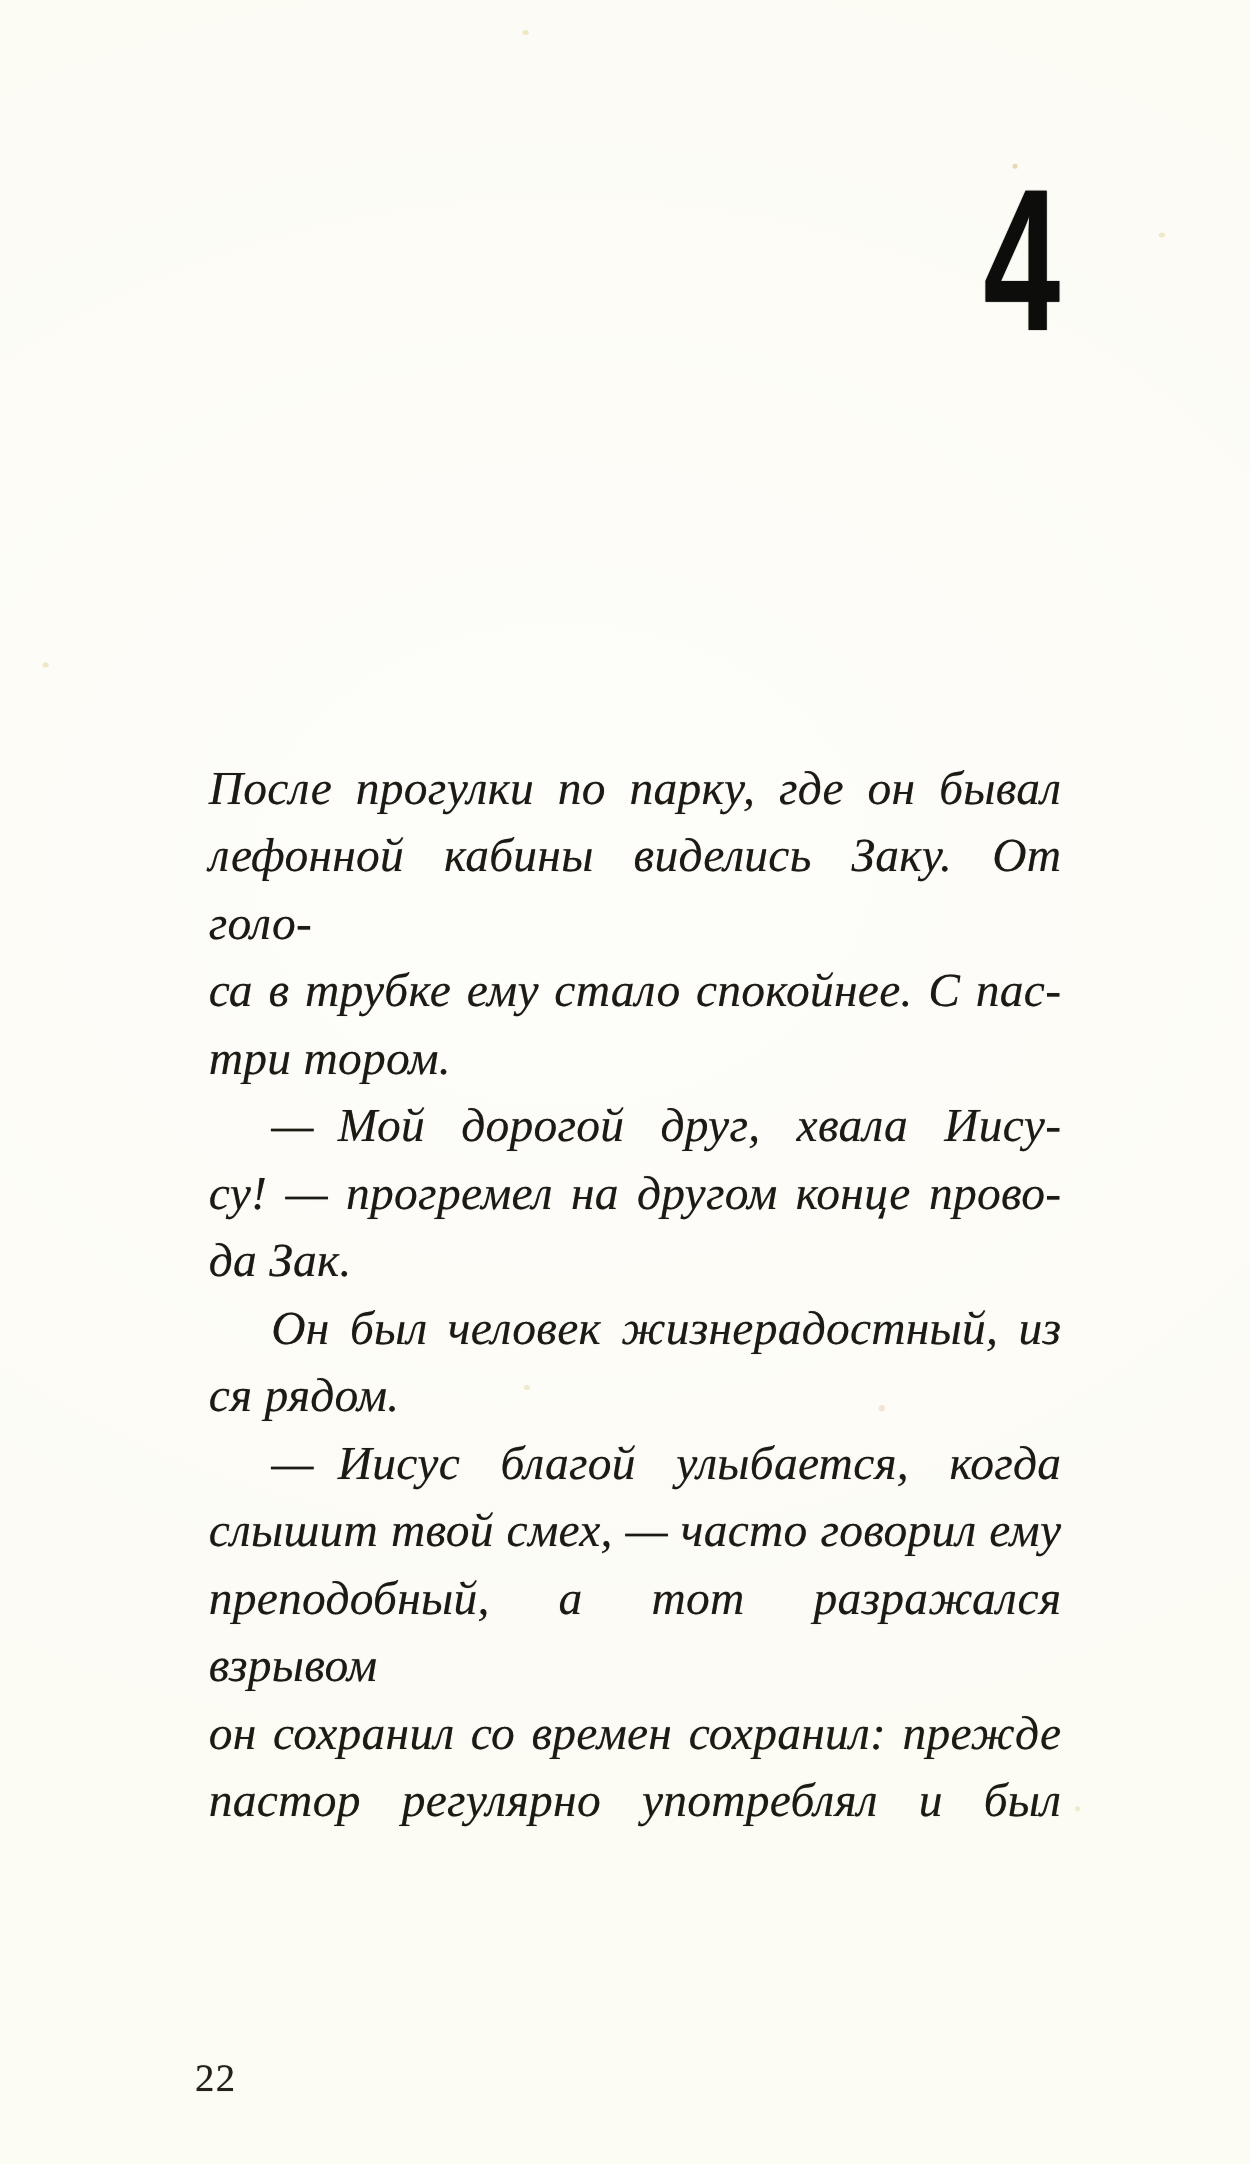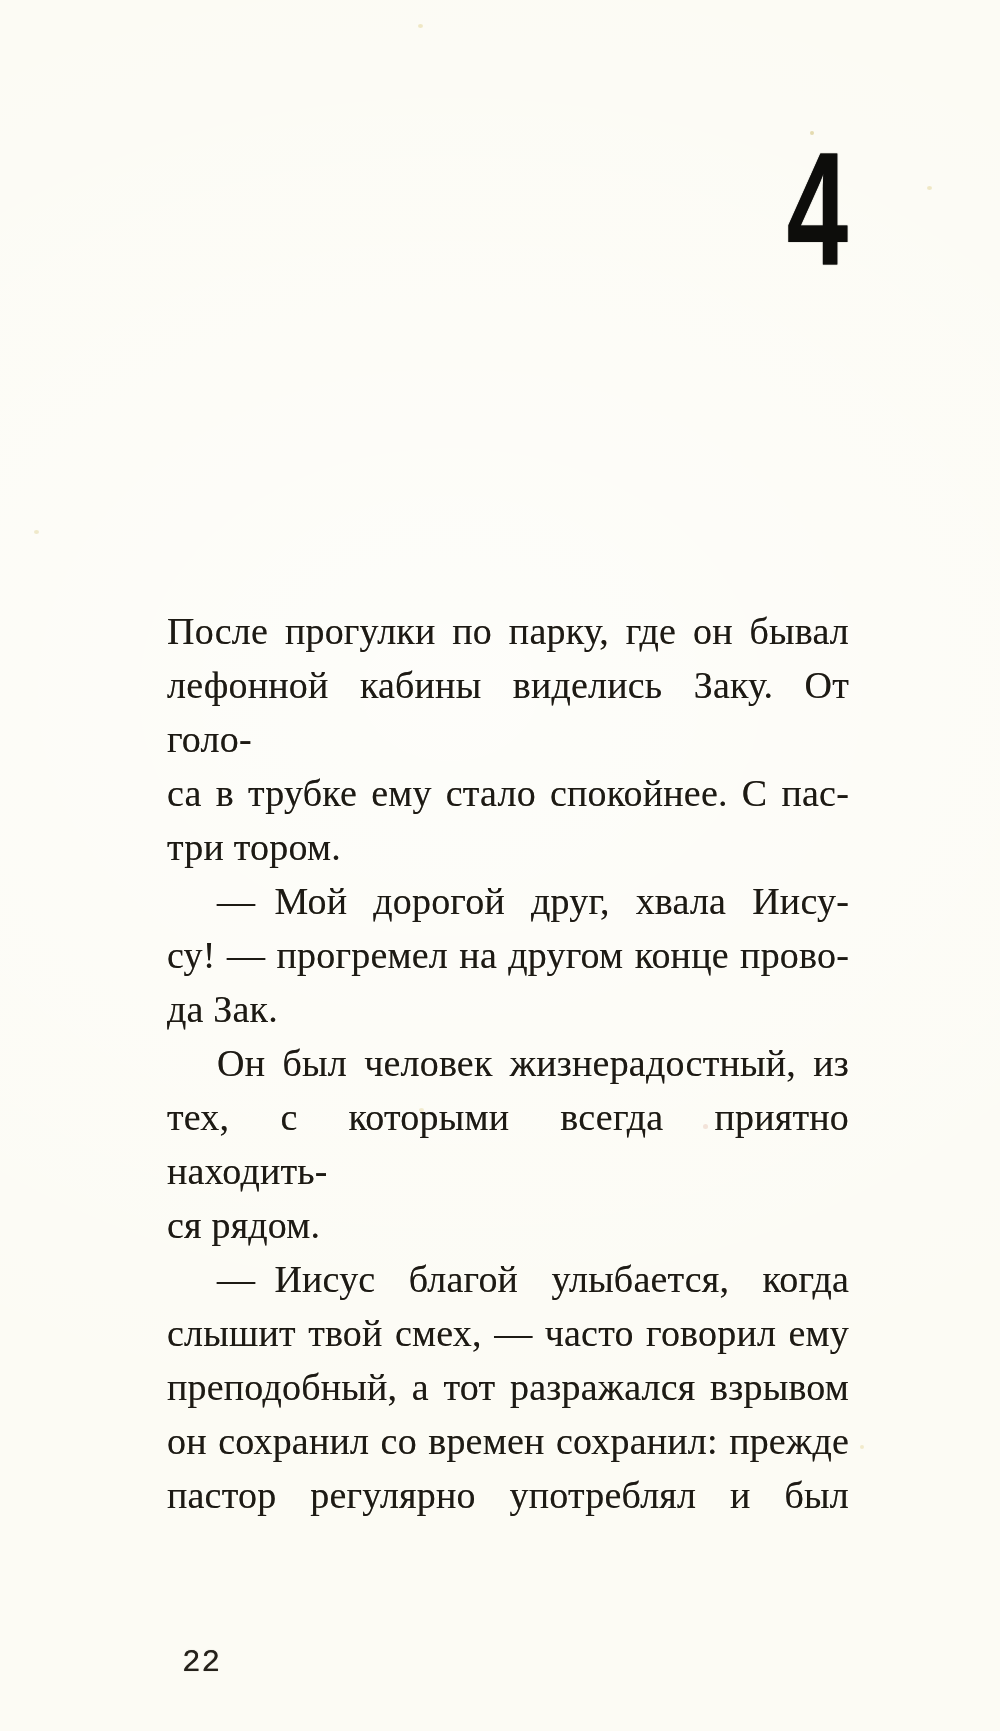--- a/index.html
+++ b/index.html
@@ -44,33 +44,34 @@
     width: 682px;
     font-size: 38px;
     line-height: 54px;
     letter-spacing: 0.2px;
     text-shadow: 0 0 0.6px rgba(28,22,12,0.55);
   }
   .line {
     text-align: justify;
     text-align-last: justify;
     white-space: normal;
+    font-style: italic;
   }
   .line.lastline {
     text-align-last: left;
   }
   .line.indent {
     padding-left: 50px;
   }
   
   .page-number {
     position: absolute;
-    left: 182px;
+    left: 156px;
     top: 1645px;
-    font-family: Liberation Mono, monospace;
+    font-family: Liberation Serif, serif;
     font-size: 31px;
     line-height: 35px;
     letter-spacing: 1px;
     color: #25211a;
     text-shadow: 0 0 0.7px rgba(28,22,12,0.6);
   }
   
   .speck {
     position: absolute;
     border-radius: 50%;
@@ -86,21 +87,20 @@
 
   <div class="body-text">
       <div class="line">После прогулки по парку, где он бывал</div>
       <div class="line">лефонной кабины виделись Заку. От голо-</div>
       <div class="line">са в трубке ему стало спокойнее. С пас-</div>
       <div class="line lastline">три тором.</div>
       <div class="line indent">— Мой дорогой друг, хвала Иису-</div>
       <div class="line">су! — прогремел на другом конце прово-</div>
       <div class="line lastline">да Зак.</div>
       <div class="line indent">Он был человек жизнерадостный, из</div>
-      <div class="line">тех, с которыми всегда приятно находить-</div>
       <div class="line lastline">ся рядом.</div>
       <div class="line indent">— Иисус благой улыбается, когда</div>
       <div class="line">слышит твой смех, — часто говорил ему</div>
       <div class="line">преподобный, а тот разражался взрывом</div>
       <div class="line">он сохранил со времен сохранил: прежде</div>
       <div class="line">пастор регулярно употреблял и был</div>
     </div>
 
   <div class="page-number">22</div>
 

